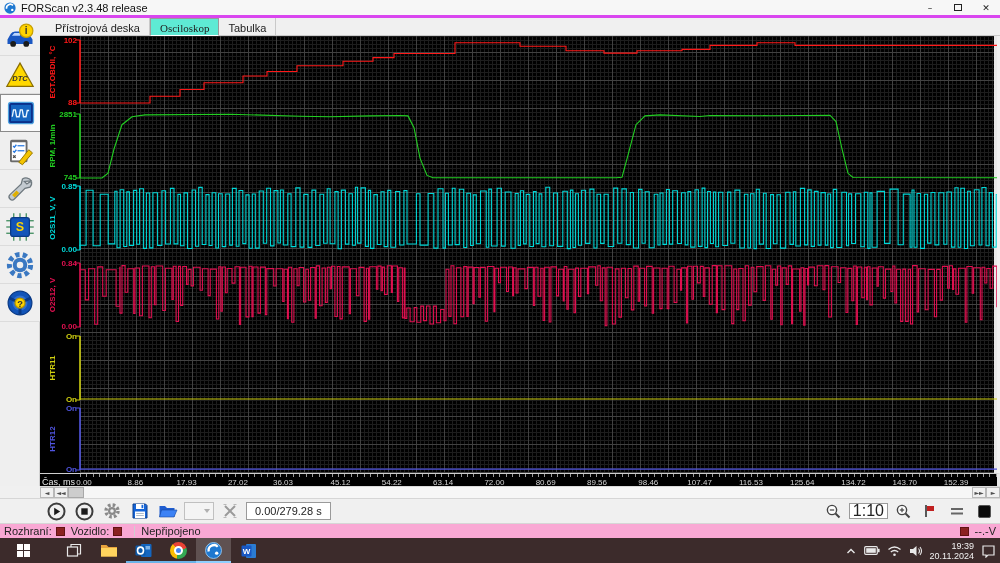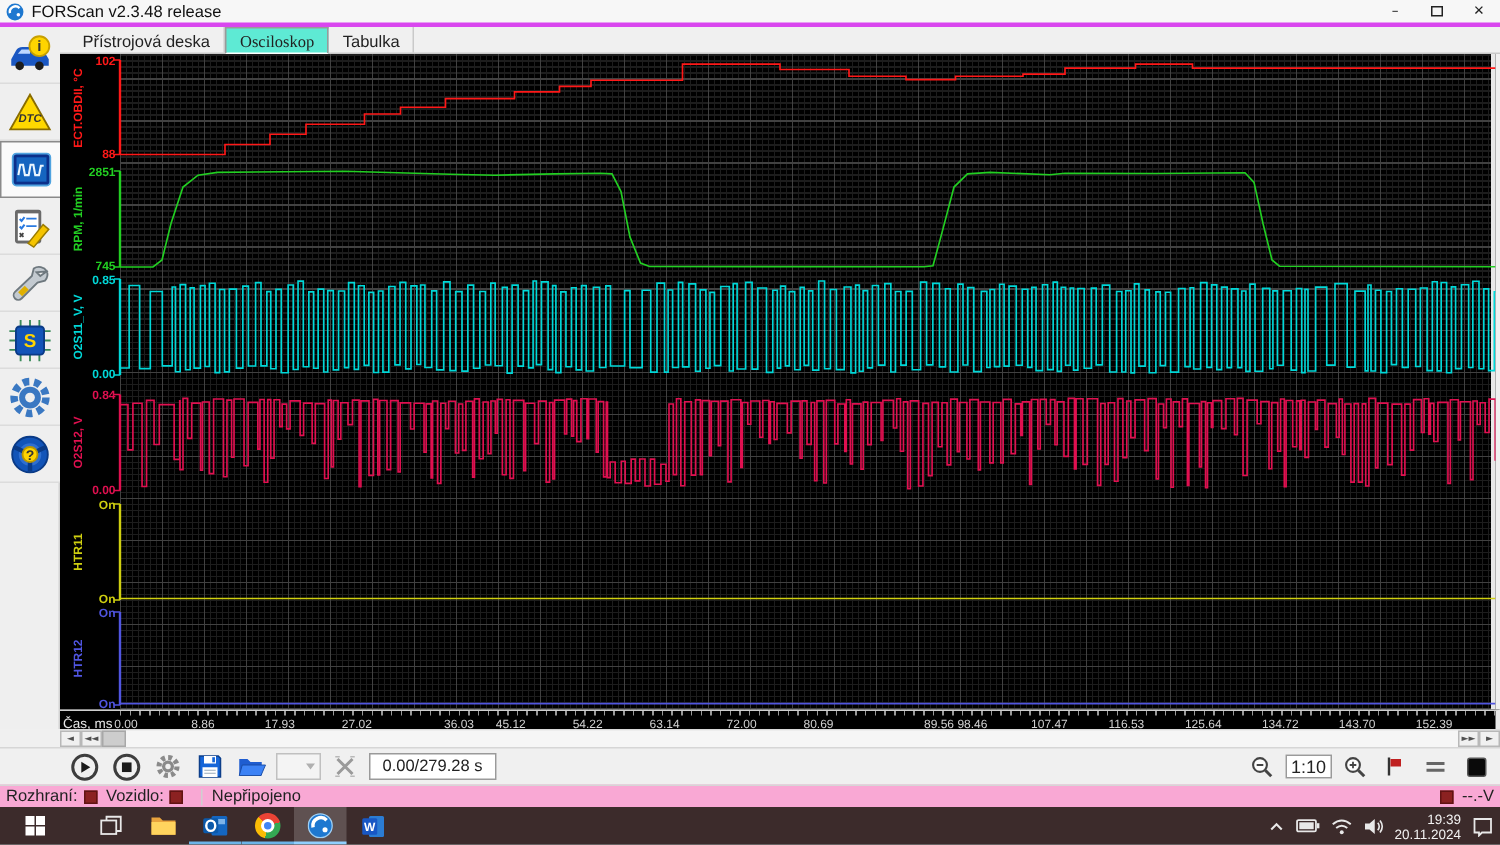--- a/index.html
+++ b/index.html
@@ -52,21 +52,21 @@
   .sb-thumb{width:16px;height:100%;background:#cdcdcd;border:1px solid #a8a8a8;}
   .sb-track{flex:1;background:#f6f6f6;}
 
   
   .toolbar{position:absolute;left:0;top:498px;width:1000px;height:25px;background:#f0f0f0;border-top:1px solid #d6d6d6;display:flex;align-items:center;padding:0 4px 0 44px;gap:4px;}
   .tb-btn{width:24px;height:22px;display:flex;align-items:center;justify-content:center;border:1px solid transparent;}
   .tb-box{height:18px;background:#fff;border:1px solid #9a9a9a;display:flex;align-items:center;justify-content:center;font-size:11px;color:#222;padding:0 8px;}
   .combo{width:30px;height:18px;border:1px solid #c0c0c0;background:#f4f4f4;display:flex;align-items:center;justify-content:flex-end;padding-right:3px;}
   .combo .arr{width:0;height:0;border-left:3px solid transparent;border-right:3px solid transparent;border-top:4px solid #b0b0b0;}
   .tb-right{margin-left:auto;display:flex;align-items:center;gap:3px;}
-  .scalebox{height:16px;border:1px solid #9a9a9a;background:#fff;font-size:12px;padding:0 3px;display:flex;align-items:center;color:#222;}
+  .scalebox{height:16px;border:1px solid #9a9a9a;background:#fff;font-size:16px;padding:0 3px;display:flex;align-items:center;color:#222;}
   .blacksq{width:13px;height:13px;background:#0a0a0a;border:1px solid #555;border-radius:2px;}
 
   
   .statusbar{position:absolute;left:0;top:523px;width:1000px;height:15px;background:#f9a8d4;border-top:1px solid #d6d6d6;display:flex;align-items:center;padding:0 4px;font-size:11px;color:#222;}
   .statusbar .sq{width:9px;height:9px;background:#8b2121;border:1px solid #611313;display:inline-block;margin:0 6px 0 4px;}
   .statusbar .sep{width:1px;height:11px;background:#cfcfcf;margin:0 6px;}
   .status-right{margin-left:auto;display:flex;align-items:center;}
 
   
   .taskbar{position:absolute;left:0;top:538px;width:1000px;height:25px;background:#3c2b2b;display:flex;align-items:stretch;}
@@ -245,27 +245,27 @@
 </div>
 
 <div class="time-strip">
   <div class="ticksrow"></div>
   <span class="time-axis-label">Čas, ms</span>
   <div id="time-labels">
       <span class="t-tick" style="left: 44px;">0.00</span>
       <span class="t-tick" style="left: 95.3px;">8.86</span>
       <span class="t-tick" style="left: 146.6px;">17.93</span>
       <span class="t-tick" style="left: 197.9px;">27.02</span>
-      <span class="t-tick" style="left: 266px;">36.03</span>
+      <span class="t-tick" style="left: 243px;">36.03</span>
       <span class="t-tick" style="left: 300.5px;">45.12</span>
       <span class="t-tick" style="left: 351.8px;">54.22</span>
       <span class="t-tick" style="left: 403.1px;">63.14</span>
       <span class="t-tick" style="left: 454.4px;">72.00</span>
       <span class="t-tick" style="left: 505.7px;">80.69</span>
-      <span class="t-tick" style="left: 586px;">89.56</span>
+      <span class="t-tick" style="left: 557px;">89.56</span>
       <span class="t-tick" style="left: 608.3px;">98.46</span>
       <span class="t-tick" style="left: 659.6px;">107.47</span>
       <span class="t-tick" style="left: 710.9px;">116.53</span>
       <span class="t-tick" style="left: 762.2px;">125.64</span>
       <span class="t-tick" style="left: 813.5px;">134.72</span>
       <span class="t-tick" style="left: 864.8px;">143.70</span>
       <span class="t-tick" style="left: 916.1px;">152.39</span>
     </div>
 </div>
 

